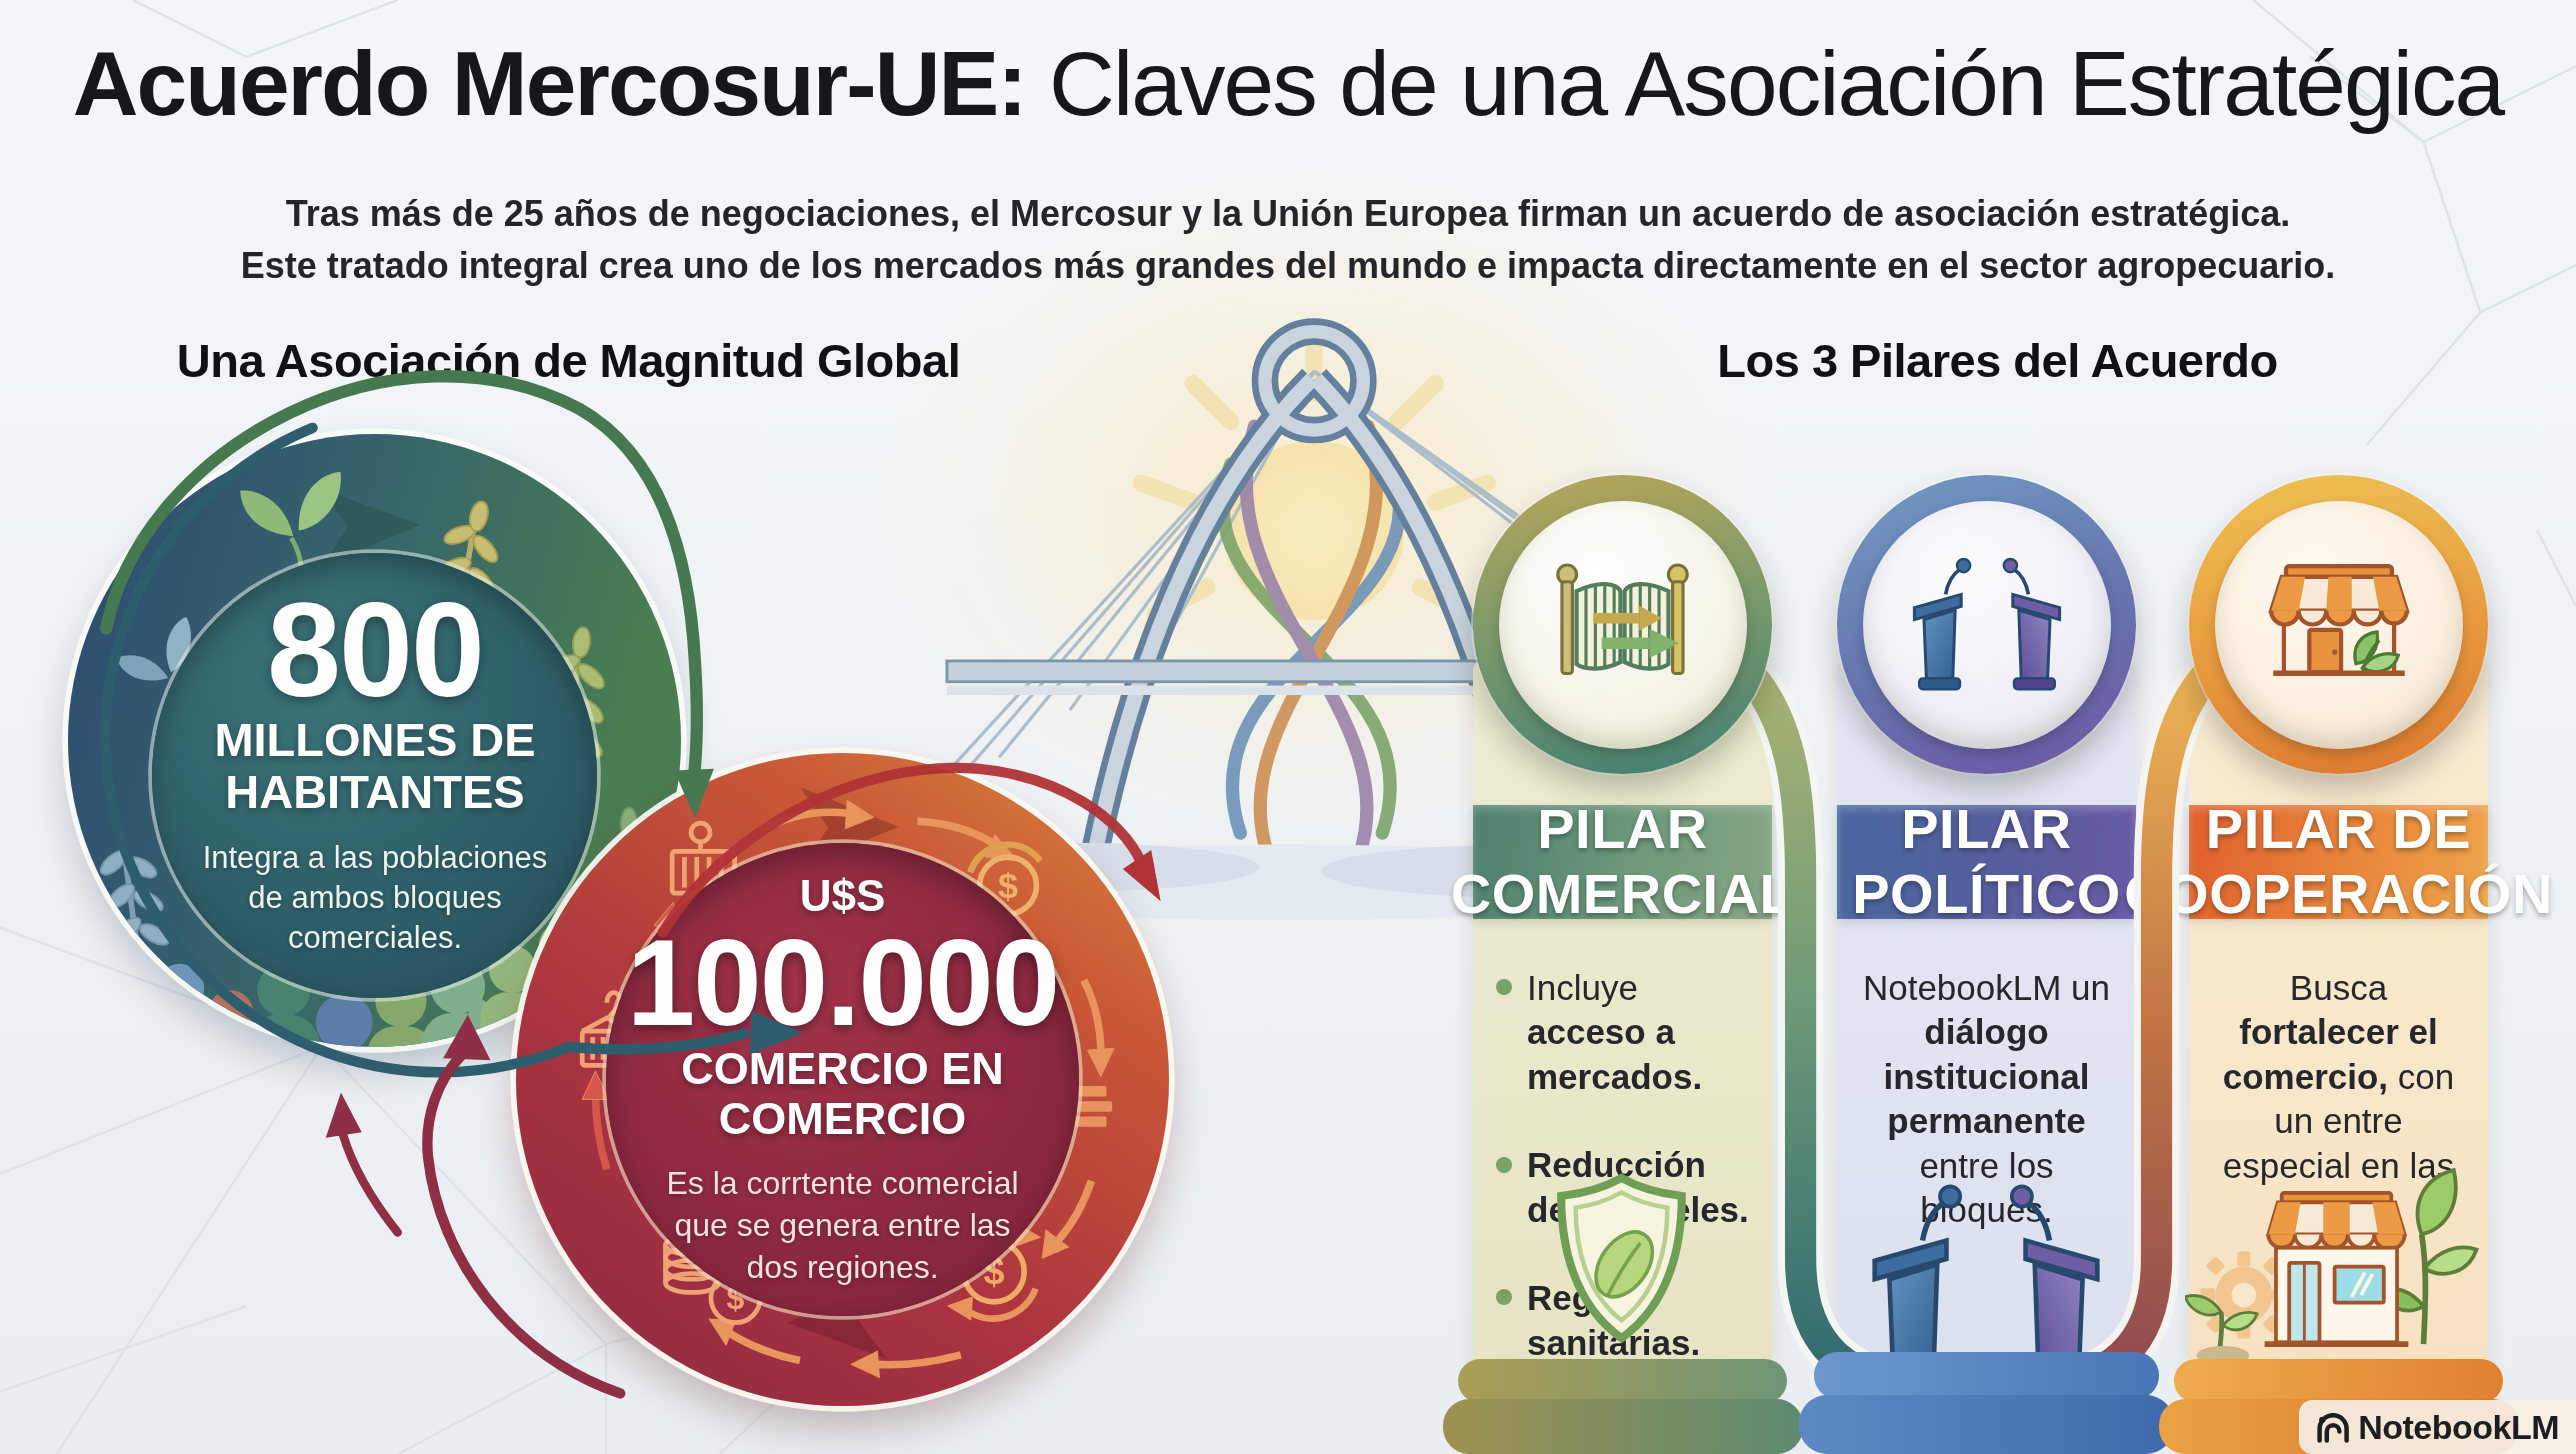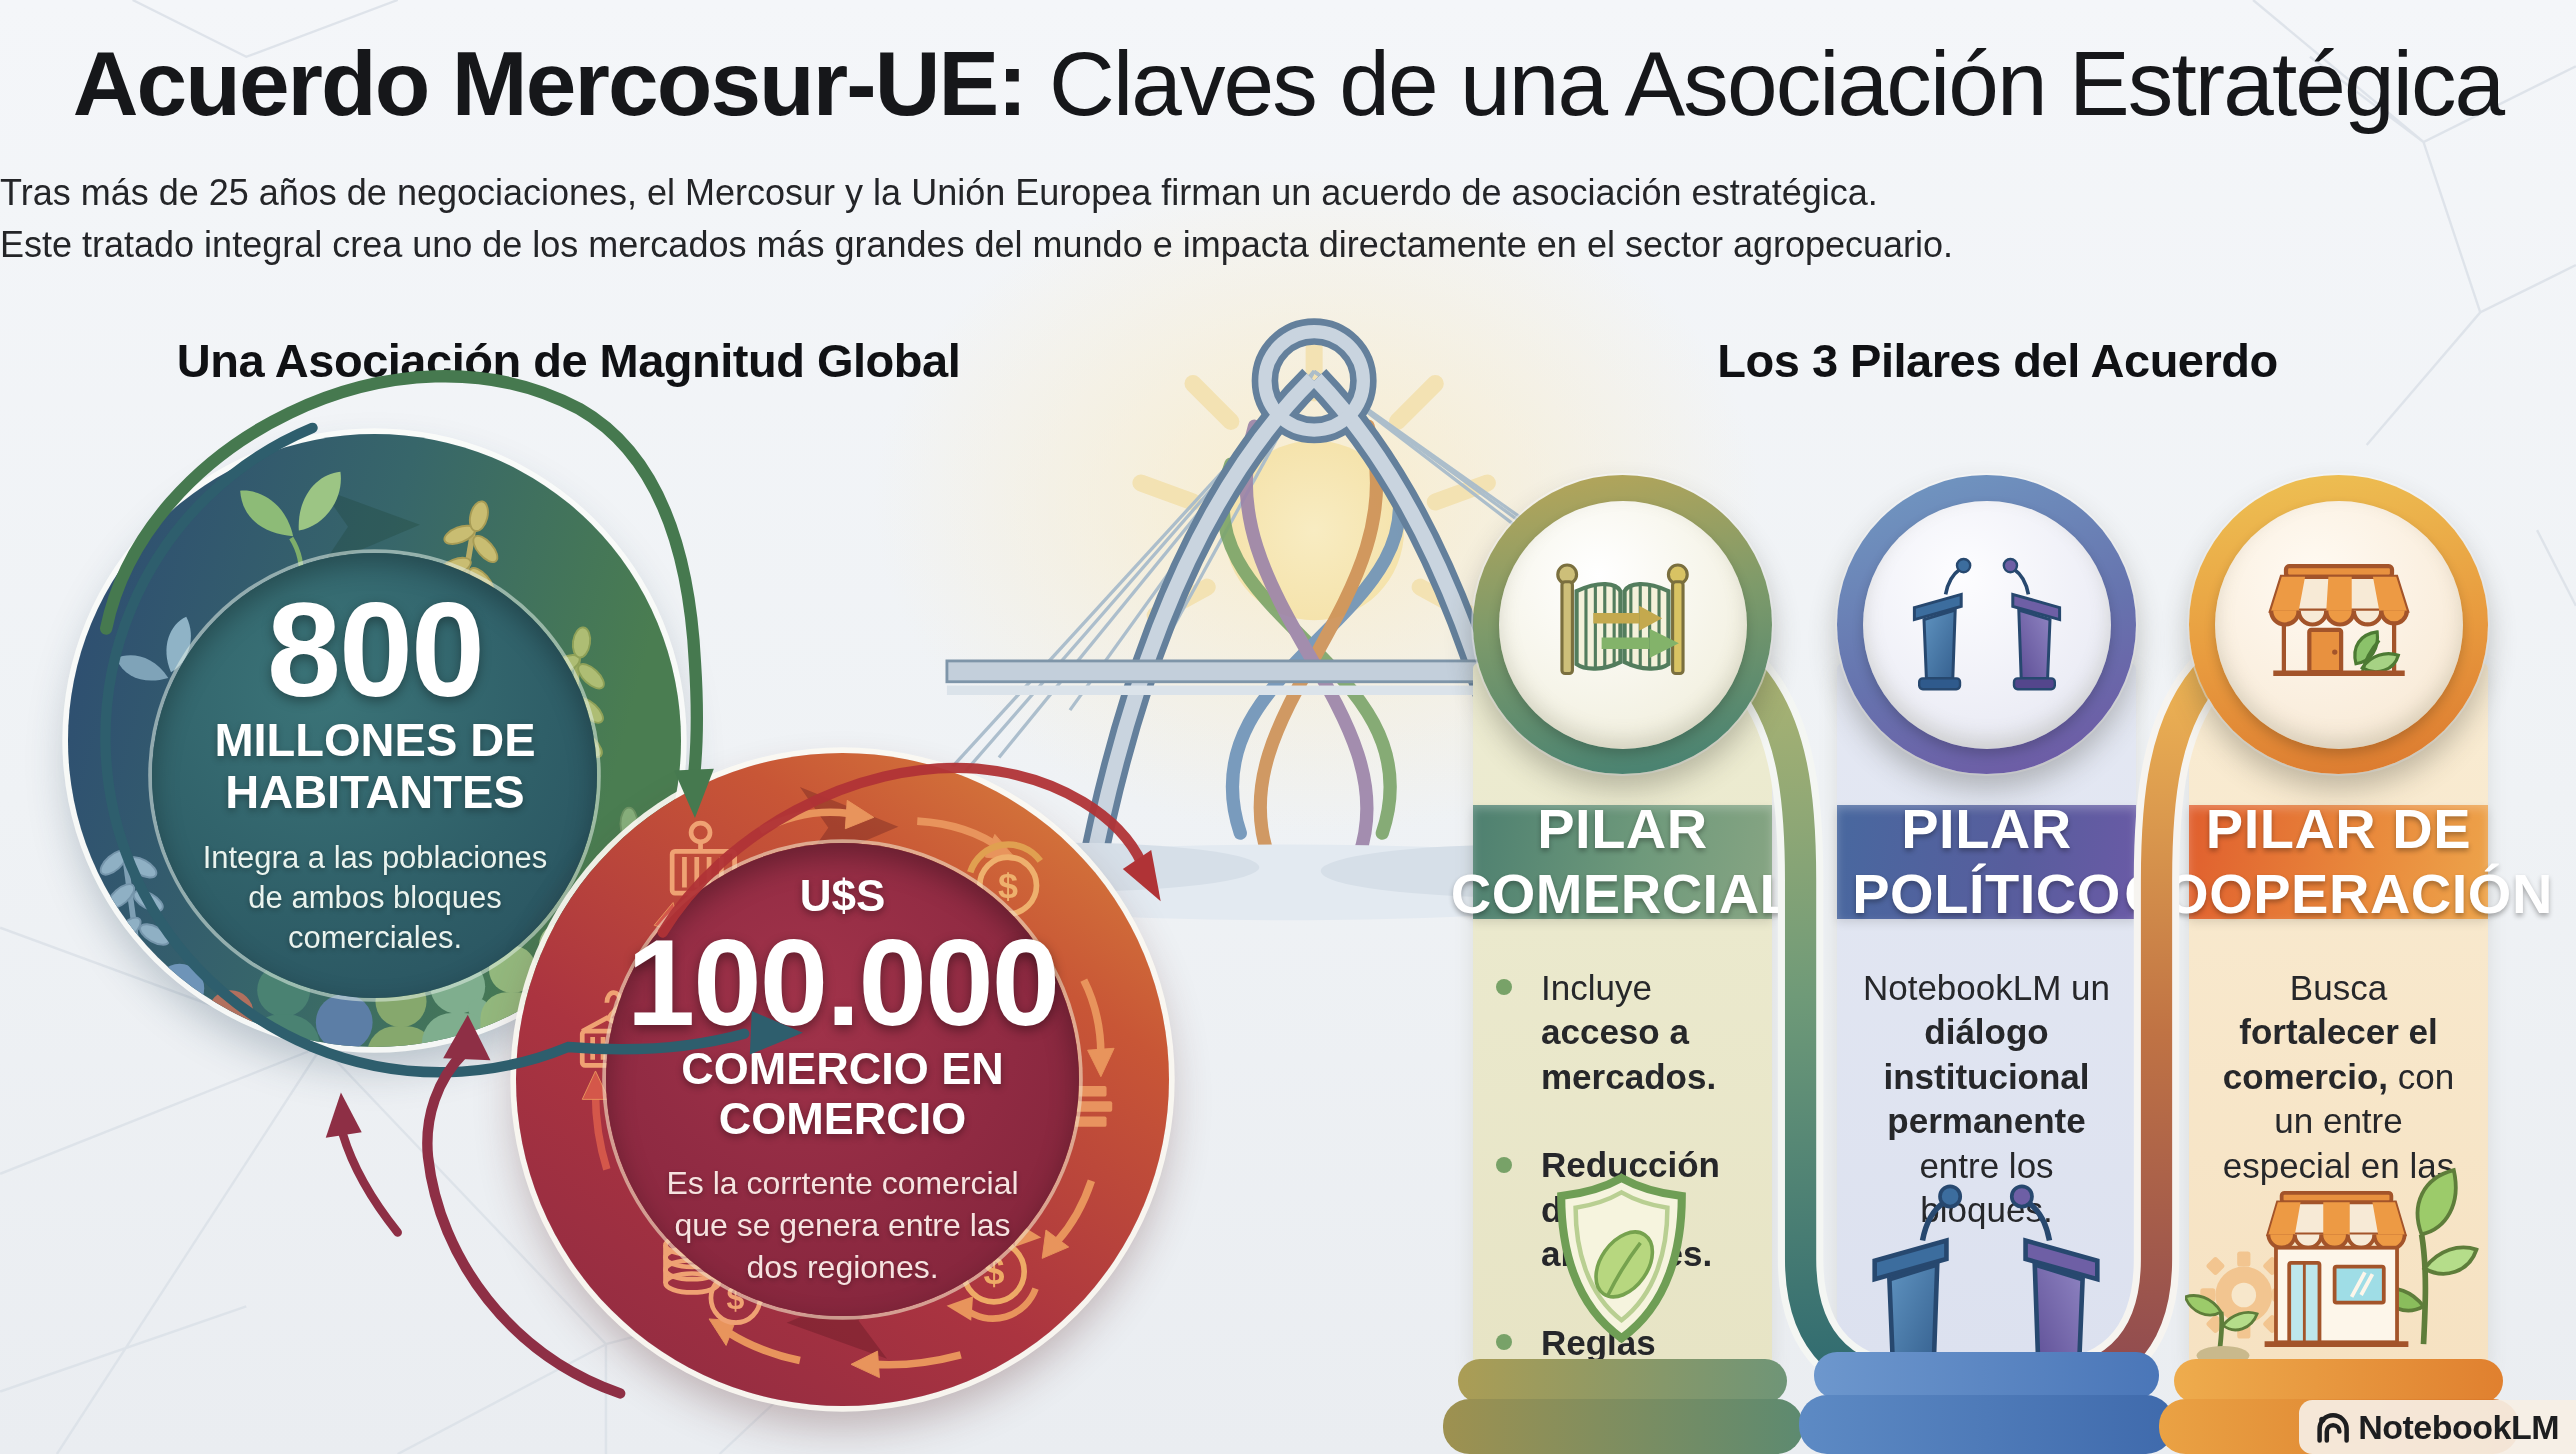--- a/index.html
+++ b/index.html
@@ -6,21 +6,21 @@
   .stage{position:relative;width:2576px;height:1454px;overflow:hidden;
     background:linear-gradient(180deg,#f4f6f9 0%,#eff2f5 55%,#eaedf1 100%);
     font-family:"Liberation Sans",sans-serif;color:#1b1c1f;}
   .abs{position:absolute;}
   svg{display:block;}
 
   
   .title{top:32px;left:0;width:100%;text-align:center;font-size:91px;letter-spacing:-1.9px;color:#16171a;z-index:2;white-space:nowrap;}
   .title .t-bold{font-weight:800;}
   .title .t-rest{font-weight:400;}
-  .subtitle{top:167px;left:0;width:100%;text-align:left;font-size:36px;line-height:1.45;color:#242528;z-index:2;}
+  .subtitle{top:188px;left:0;width:100%;text-align:center;font-size:36px;line-height:1.45;color:#242528;z-index:2;font-weight:bold;}
   .sec-heading{top:333px;font-size:47px;font-weight:800;color:#101114;text-align:center;z-index:2;letter-spacing:-0.5px;}
   .sec-heading.left{left:114px;width:909px;}
   .sec-heading.right{left:1505px;width:985px;}
 
   
   .glow{left:701px;top:38px;width:1231px;height:928px;z-index:0;
     background:radial-gradient(closest-side,rgba(249,236,202,0.95),rgba(249,236,202,0) 72%);}
   #mesh{left:0;top:0;z-index:0;}
   #bridge{left:663px;top:303px;z-index:1;}
 
@@ -59,21 +59,21 @@
   .col2{left:1837px;background:linear-gradient(180deg,#e4e8f3,#dce1ef);}
   .col3{left:2189px;background:linear-gradient(180deg,#f9ecd3,#f6e2c2);}
   .col-header{position:absolute;top:142px;left:0;width:100%;height:114px;display:flex;flex-direction:column;
     align-items:center;justify-content:center;color:#fff;font-size:56px;font-weight:700;line-height:1.16;
     text-shadow:0 2.8px 5.7px rgba(0,0,0,.3);letter-spacing:0.5px;box-shadow:inset 0 3.8px 9.5px rgba(255,255,255,.25),0 3.8px 9.5px rgba(0,0,0,.12);}
   .col1 .col-header{background:linear-gradient(100deg,#4e8070 0%,#6e997b 55%,#87a583 100%);}
   .col2 .col-header{background:linear-gradient(100deg,#48689f 0%,#585d9d 60%,#6a5aa6 100%);}
   .col3 .col-header{background:linear-gradient(100deg,#e05f2e 0%,#e98a3c 60%,#eda44b 100%);}
   .col-body{position:absolute;top:303px;left:0;right:0;padding:0 23px;font-size:35px;color:#26272a;line-height:1.27;}
   .col-body.centered{text-align:center;padding:0 19px;}
-  .bullet{display:flex;gap:29px;margin-bottom:44px;text-align:left;}
+  .bullet{display:flex;gap:15px;margin-bottom:44px;text-align:left;}
   .dot{flex:none;width:16px;height:16px;border-radius:50%;background:#78a268;margin-top:13.3px;}
   .b{font-weight:700;}
   #tubes{left:0;top:0;z-index:4;pointer-events:none;}
   .ring{top:475px;width:299px;height:299px;border-radius:50%;z-index:5;
     box-shadow:0 15px 28px rgba(60,60,50,.3),0 0 0 1.9px rgba(255,255,255,.55);}
   .ring1{left:1473px;background:linear-gradient(170deg,#b4a55a 4%,#7d9a6a 46%,#4b8371 92%);}
   .ring2{left:1837px;background:linear-gradient(160deg,#7095c0 8%,#6673ae 55%,#6e59a4 95%);}
   .ring3{left:2189px;background:linear-gradient(170deg,#edbe52 6%,#e89a3e 55%,#dc7b30 95%);}
   .ring-inner{position:absolute;left:25.6px;top:25.6px;width:248px;height:248px;border-radius:50%;
     display:flex;align-items:center;justify-content:center;

